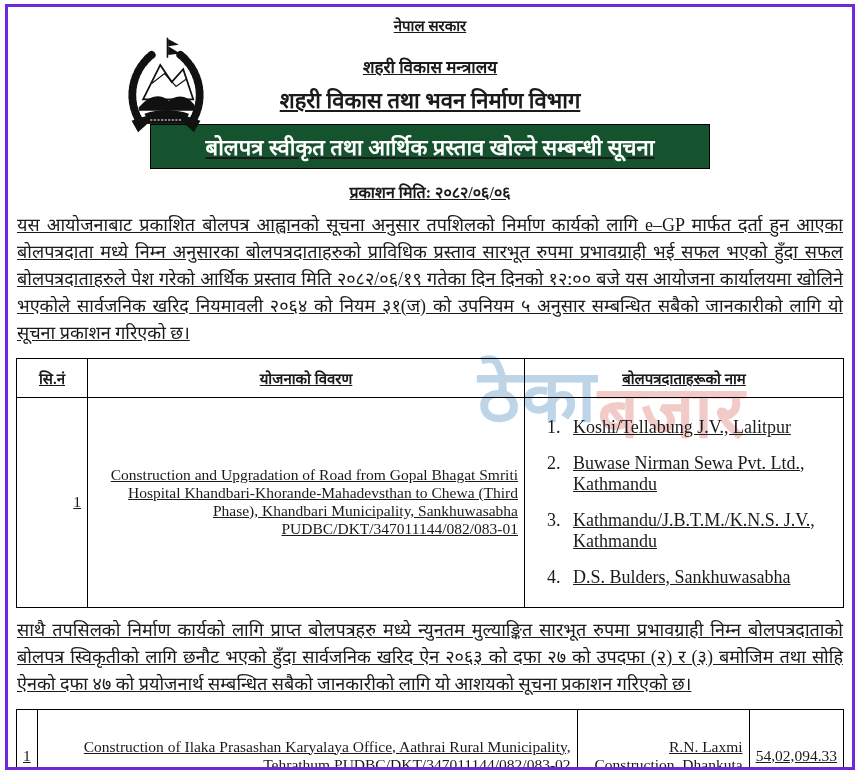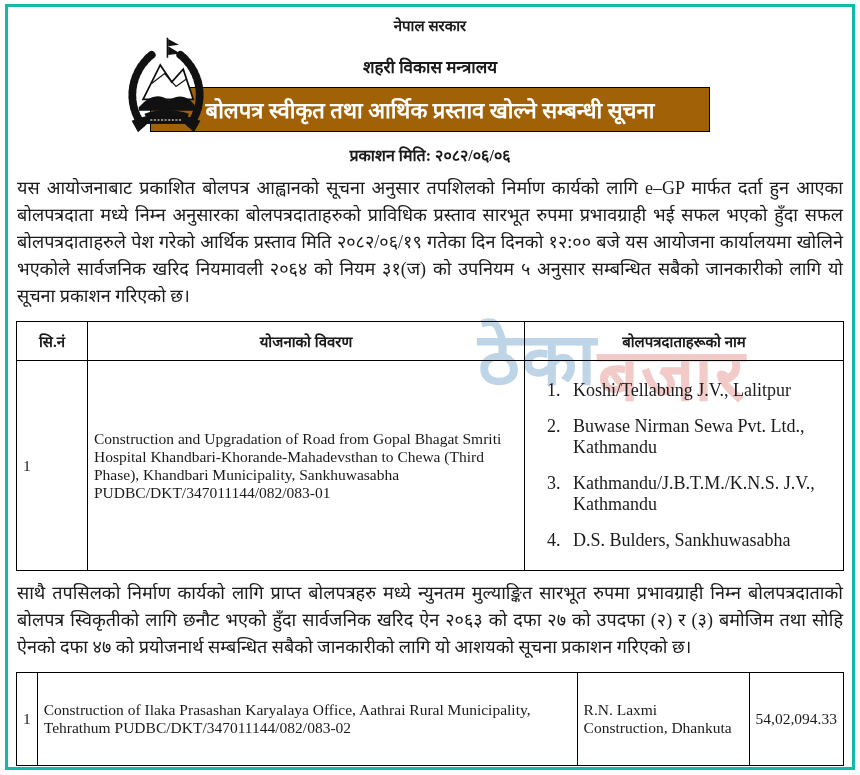--- a/index.html
+++ b/index.html
@@ -11,34 +11,35 @@
     position:relative;
     overflow:hidden;
   }
   .sheet{
     position:absolute;inset:0;
     background:#fdfdfd;
     outline:1px solid #c9c9c9;
   }
   .border-frame{
     position:absolute;left:5px;top:4px;right:5px;bottom:5px;
-    border:3px solid #14b8a6;
+    border:3px solid #6d28d9;
     background:#ffffff;
     overflow:hidden;
+    text-decoration:underline;
   }
   .hdr{text-align:center;font-weight:bold;line-height:1.25;}
   .hdr-gov{margin-top:10px;font-size:15px;}
   .hdr-ministry{margin-top:21px;font-size:17px;}
   .hdr-department{margin-top:9px;font-size:22px;}
   .hdr-project{margin-top:9px;font-size:26px;}
   .hdr-location{margin-top:6px;font-size:14px;}
   .banner{
     margin:9px auto 12px;
     width:558px;
-    background:#a16207;
+    background:#14532d;
     color:#ffffff;
     font-weight:bold;
     font-size:22px;
     text-align:center;
     padding:6px 0 7px;
     border:1px solid #000;
   }
   .pub-date{margin-top:9px;text-align:center;font-weight:bold;font-size:16px;}
   .para{
     margin:9px 9px 0;
@@ -56,21 +57,21 @@
     background:transparent;
   }
   th,td{
     border:1px solid #000;
     font-size:15.5px;
     vertical-align:middle;
     padding:4px 6px;
     background:transparent;
   }
   th{font-weight:bold;font-size:15px;padding:9px 4px;}
-  .c{text-align:left;}
+  .c{text-align:right;}
   .t1-sn{width:62px;}
   .t1-desc{width:428px;}
   .t1-row td{height:90px;}
   .desc-en,.contractor,.amount{font-family:"Liberation Serif","DejaVu Serif",serif;}
   .bidders{margin:4px 0;padding-left:34px;}
   .bidders li{padding-left:8px;margin:15px 0;font-size:18px;}
   .t2-sn{width:48px;}
   .t2-name{width:352px;}
   .t2-contractor{width:222px;}
   .t2-row td{height:84px;}
@@ -116,20 +117,21 @@
       <path d="M22 99 Q44 74 64 90 Q84 76 100 96 L100 104 L22 104 Z" fill="#111"></path>
       <path d="M30 108 Q60 98 92 108 L90 113 L32 113 Z" fill="#111"></path>
 
       <path d="M12 118 L30 112 L90 112 L108 118 L99 134 L86 122 L34 122 L21 134 Z" fill="#111"></path>
       <rect x="33" y="113" width="54" height="9" fill="#111"></rect>
       <path d="M38 117 h44" stroke="#ffffff" stroke-width="1.4" stroke-dasharray="3 2"></path>
     </svg>
 
     <div class="hdr hdr-gov">नेपाल सरकार</div>
     <div class="hdr hdr-ministry">शहरी विकास मन्त्रालय</div>
+    <div class="hdr hdr-department">शहरी विकास तथा भवन निर्माण विभाग</div>
 
     <div class="banner">बोलपत्र स्वीकृत तथा आर्थिक प्रस्ताव खोल्ने सम्बन्धी सूचना</div>
 
     <div class="pub-date">प्रकाशन मिति: २०८२/०६/०६</div>
 
     <div class="para">यस आयोजनाबाट प्रकाशित बोलपत्र आह्वानको सूचना अनुसार तपशिलको निर्माण कार्यको लागि e–GP मार्फत दर्ता हुन आएका बोलपत्रदाता मध्ये निम्न अनुसारका बोलपत्रदाताहरुको प्राविधिक प्रस्ताव सारभूत रुपमा प्रभावग्राही भई सफल भएको हुँदा सफल बोलपत्रदाताहरुले पेश गरेको आर्थिक प्रस्ताव मिति २०८२/०६/१९ गतेका दिन दिनको १२:०० बजे यस आयोजना कार्यालयमा खोलिने भएकोले सार्वजनिक खरिद नियमावली २०६४ को नियम ३१(ज) को उपनियम ५ अनुसार सम्बन्धित सबैको जानकारीको लागि यो सूचना प्रकाशन गरिएको छ।</div>
 
     <div class="tbl-wrap">
       <div class="watermark">
         <span class="wm1" style="color: rgb(138, 180, 214);">ठेका</span>

